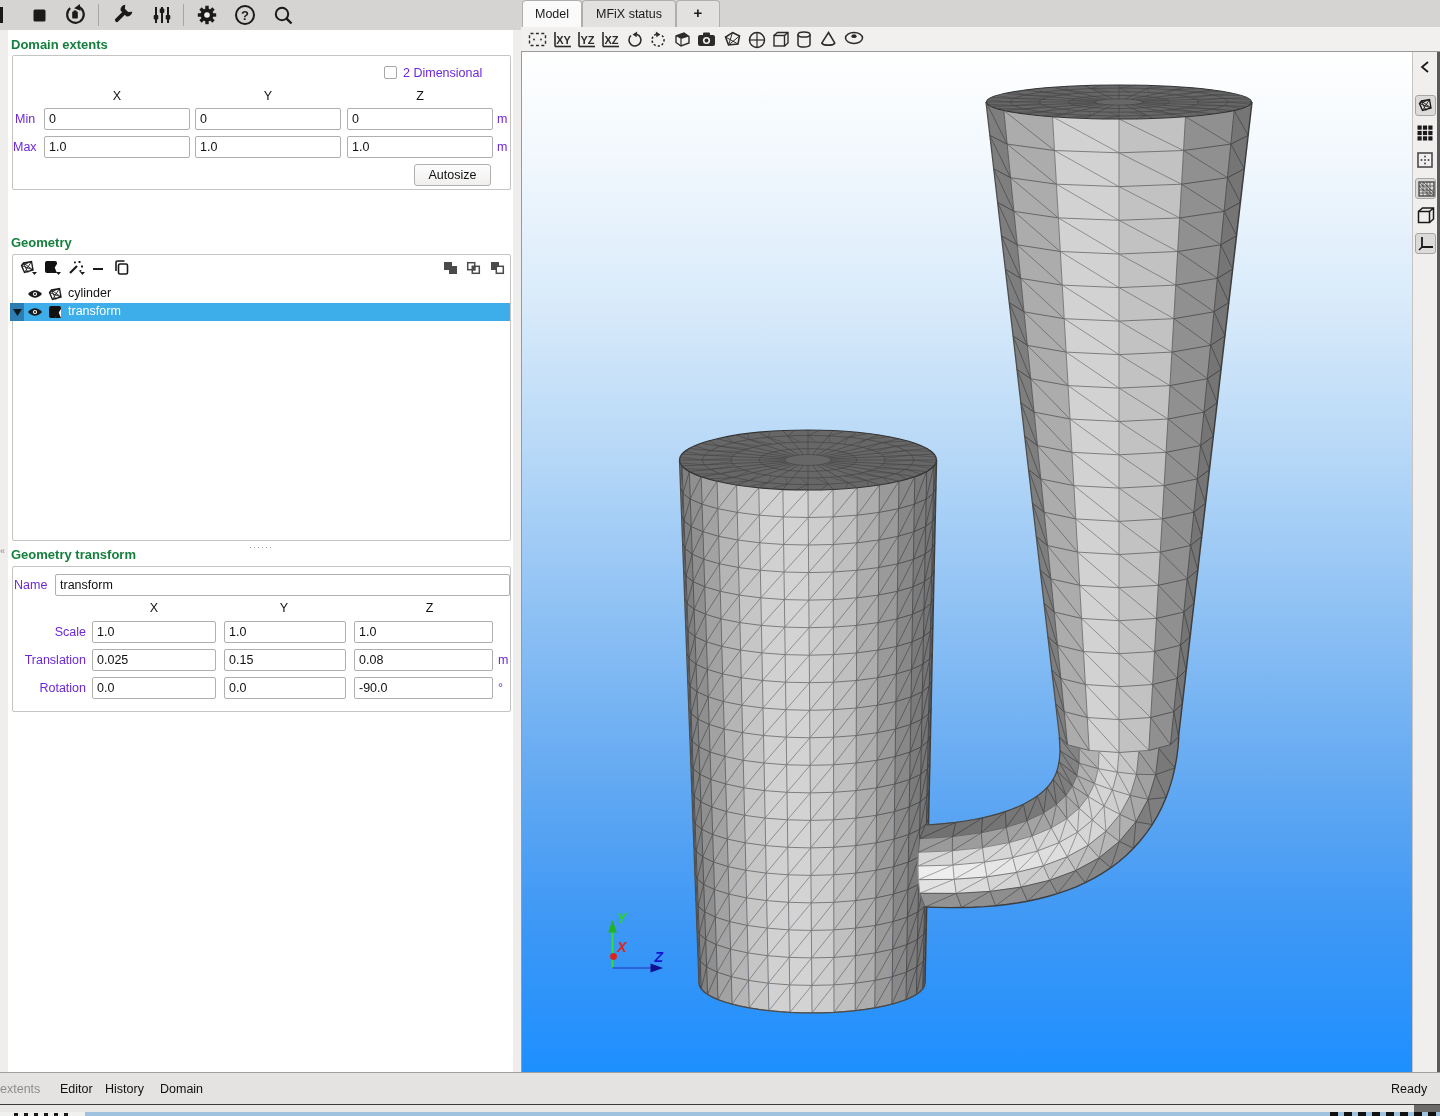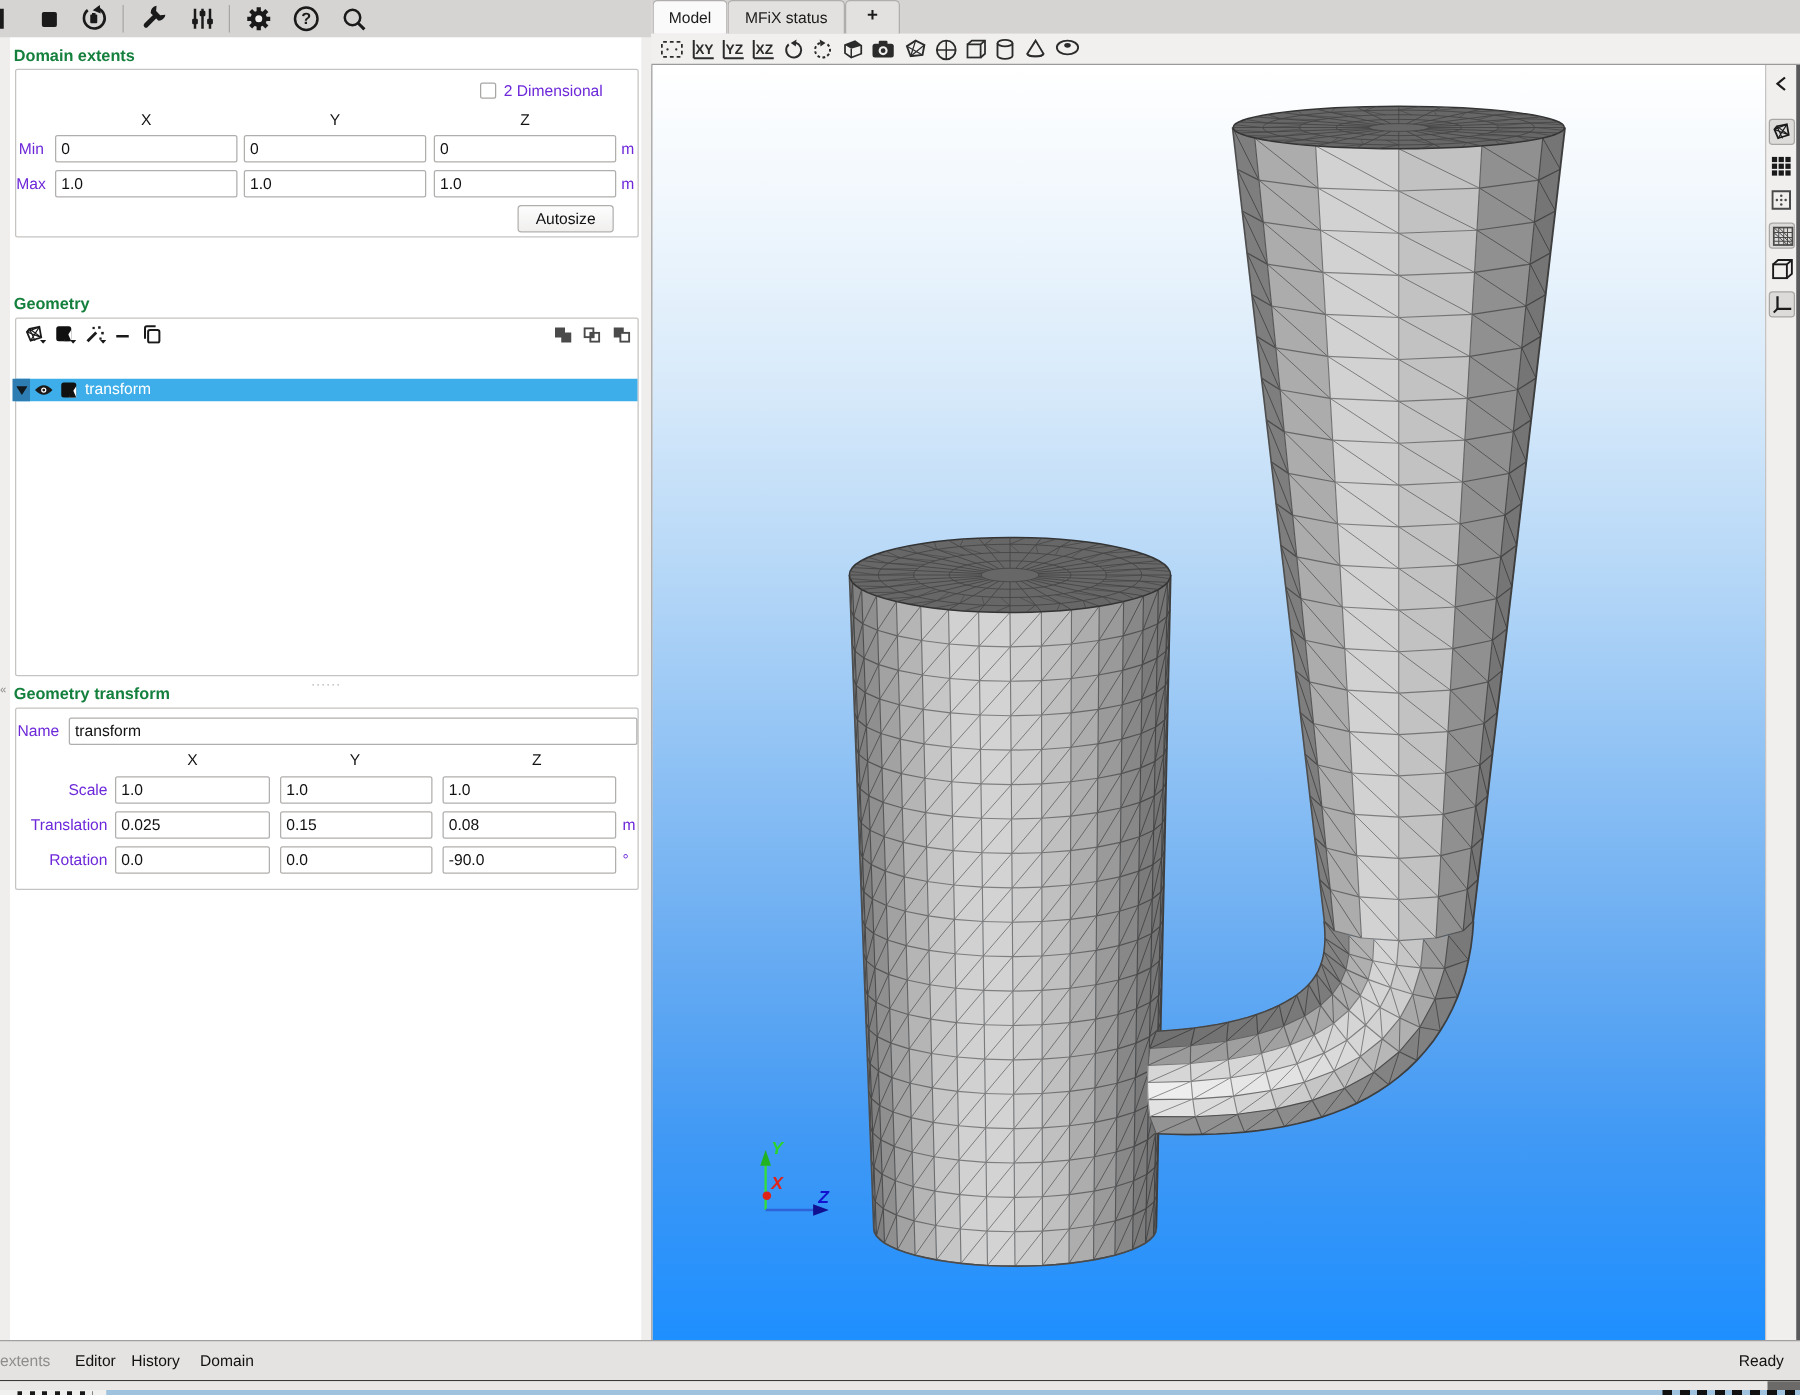--- a/index.html
+++ b/index.html
@@ -290,20 +290,36 @@
           <rect x="1.7" y="1.7" width="7" height="7" fill="none" stroke="#4a4a4a" stroke-width="1.5"></rect>
           <rect x="6.3" y="5.3" width="7" height="7" fill="none" stroke="#4a4a4a" stroke-width="1.5"></rect>
           <rect x="6.3" y="5.3" width="3.2" height="4.2" fill="#4a4a4a"></rect>
         </svg>
       </div>
       <div class="abs" style="left:490px;top:231px;">
         <svg width="16" height="14" viewBox="0 0 16 14">
           <rect x="1" y="1" width="8" height="8" fill="#4a4a4a"></rect>
           <rect x="6.3" y="5.3" width="7" height="7" fill="#ffffff" stroke="#4a4a4a" stroke-width="1.5"></rect>
         </svg>
+      </div>
+      <div class="trow" style="top:255px;">
+        <span style="position:absolute;left:14px;top:3px;">
+          <svg width="16" height="12" viewBox="0 0 16 12">
+            <path d="M1 6 Q8 -1.5 15 6 Q8 13.5 1 6 Z" fill="#1a1a1a"></path>
+            <circle cx="8" cy="6" r="2.1" fill="#fff"></circle>
+            <circle cx="8" cy="6" r="1.1" fill="#1a1a1a"></circle>
+          </svg>
+        </span>
+        <span style="position:absolute;left:35px;top:2px;">
+          <svg width="15" height="14" viewBox="0 0 15 14">
+            <path d="M3.5 3 L11.5 1.5 L13 10 L4.5 12.5 L1.5 5.5 Z" fill="none" stroke="#1a1a1a" stroke-width="1.4"></path>
+            <path d="M3.5 3 L13 10 M11.5 1.5 L4.5 12.5 M1.5 5.5 L11.5 1.5 M3.5 3 L8 12.7 M13 10 L1.5 5.5" stroke="#1a1a1a" stroke-width="0.9" fill="none"></path>
+          </svg>
+        </span>
+        <span style="position:absolute;left:55px;top:1px;">cylinder</span>
       </div>
       <div class="trow" style="top:273px;background:#3daee9;">
         <span style="position:absolute;left:-3px;top:0;width:14px;height:18px;background:#2d7db3;"></span>
         <span style="position:absolute;left:0px;top:5px;">
           <svg width="9" height="8">
             <polygon points="0,1 9,1 4.5,8" fill="#10181d"></polygon>
           </svg>
         </span>
         <span style="position:absolute;left:14px;top:3px;">
           <svg width="16" height="12" viewBox="0 0 16 12">

